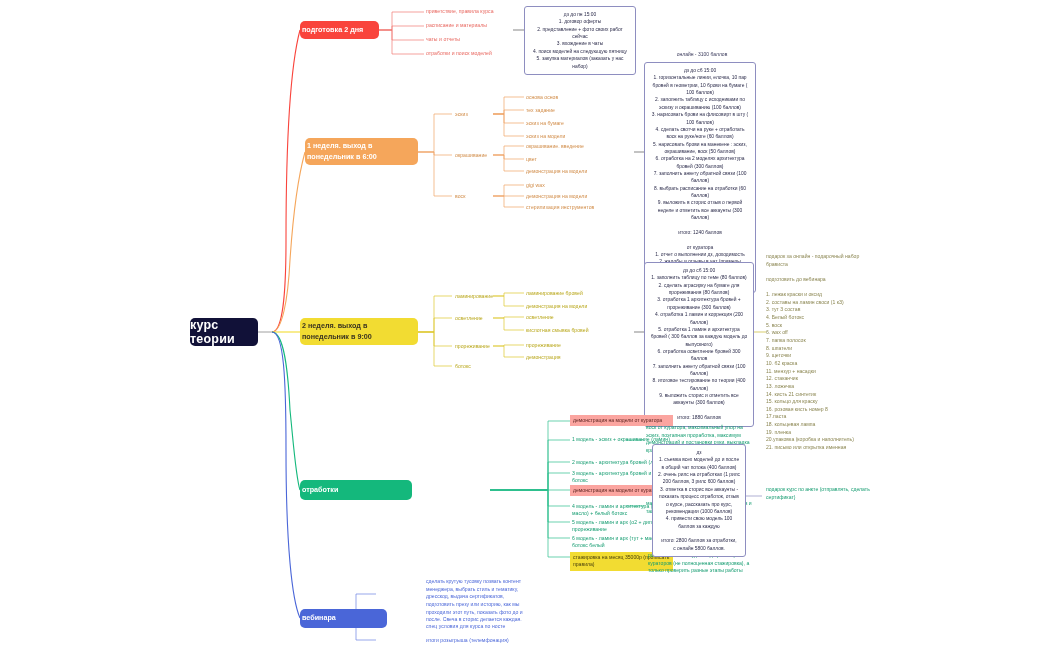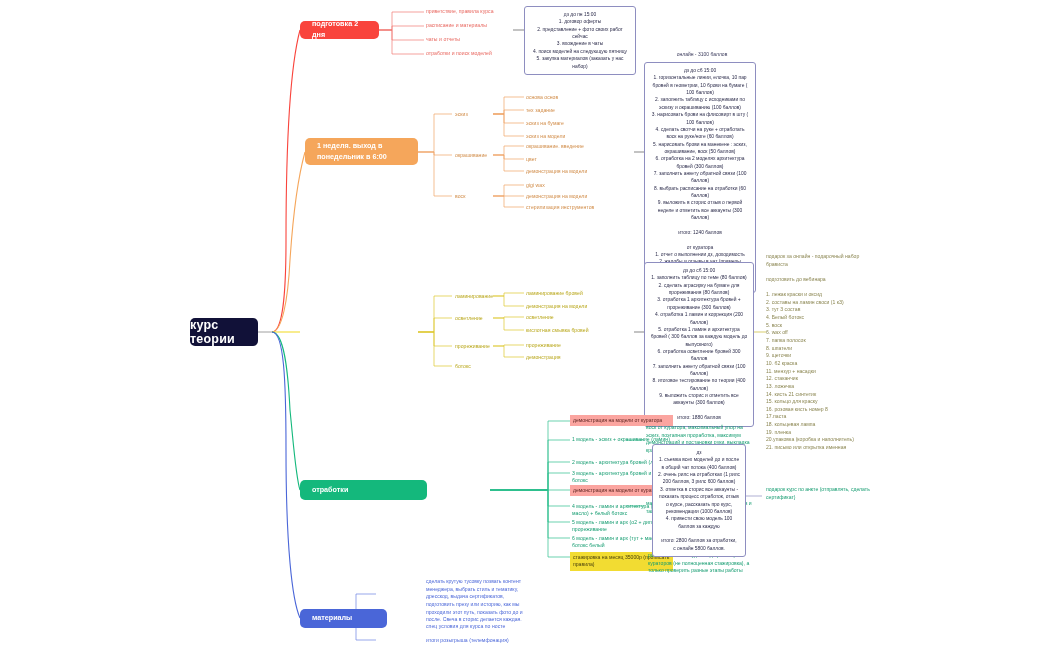--- a/index.html
+++ b/index.html
@@ -22,21 +22,21 @@
     font-size:12.5px;font-weight:bold;
     display:flex;align-items:center;justify-content:center;
     letter-spacing:.2px;
   }
 
   .branch{
     border-radius:5px;
     font-size:7.2px;font-weight:bold;
     color:#ffffff;
     display:flex;align-items:center;
-    padding:4px 12px;
+    padding:4px 2px;
     line-height:1.5;
   }
   .branch.b-prep{background:#f9443c;}
   .branch.b-w1{background:#f5a65b;}
   .branch.b-w2{background:#f2dc32;color:#3a3320;}
   .branch.b-work{background:#14b87c;}
   .branch.b-grad{background:#4a66d8;}
 
   
   .leaf{
@@ -226,20 +226,21 @@
 9. выложить в сторис отзыв о первой неделе и отметить все аккаунты (300 баллов)
 
 итого: 1240 баллов
 
 от куратора
 1. отчет о выполнении дз, доходимость
 2. жалобы и отзывы в чат (примеры отработок)
 3. чего не хватает в курсе
 4. настрой учеников по 10 баллов</div>
 
+  <div class="node branch b-w2" style="left:300px;top:318px;width:118px;height:27px;">2 неделя. выход в понедельник в 9:00</div>
 
   <div class="leaf c-w2" style="left:455px;top:293px;width:60px;">ламинирование</div>
   <div class="leaf c-w2" style="left:455px;top:315px;width:60px;">осветление</div>
   <div class="leaf c-w2" style="left:455px;top:343px;width:60px;">прореживание</div>
   <div class="leaf c-w2" style="left:455px;top:363px;width:60px;">ботокс</div>
 
   <div class="leaf c-w2" style="left:526px;top:290px;width:98px;">ламинирование бровей</div>
   <div class="leaf c-w2" style="left:526px;top:303px;width:98px;">демонстрация на модели</div>
   <div class="leaf c-w2" style="left:526px;top:314px;width:98px;">осветление</div>
   <div class="leaf c-w2" style="left:526px;top:327px;width:98px;">кислотная смывка бровей</div>
@@ -278,21 +279,21 @@
 13. ложечка
 14. кисть 21 синтетик
 15. кольцо для краску
 16. розовая кисть номер 8
 17.паста
 18. кольцевая лампа
 19. пленка
 20.упаковка (коробка и наполнитель)
 21. письмо или открытка именная</div>
 
-  <div class="node branch b-work" style="left:300px;top:480px;width:127px;height:20px;">отработки</div>
+  <div class="node branch b-work" style="left:300px;top:480px;width:112px;height:20px;">отработки</div>
 
   <div class="chip pink" style="left:570px;top:415px;width:103px;">демонстрация на модели от куратора</div>
   <div class="leaf c-work" style="left:572px;top:436px;width:103px;">1 модель - эскиз + окрашивание (ламин)</div>
   <div class="leaf c-work" style="left:572px;top:459px;width:103px;">2 модель - архитектура бровей (ламин)</div>
   <div class="leaf c-work" style="left:572px;top:470px;width:103px;">3 модель - архитектура бровей и синий ботокс</div>
   <div class="chip pink" style="left:570px;top:485px;width:103px;">демонстрация на модели от куратора</div>
   <div class="leaf c-work" style="left:572px;top:503px;width:103px;">4 модель - ламин и архитектура (ламин + масло) + белый ботокс</div>
   <div class="leaf c-work" style="left:572px;top:519px;width:103px;">5 модель - ламин и арх (о2 + диполер) + прореживание</div>
   <div class="leaf c-work" style="left:572px;top:535px;width:103px;">6 модель - ламин и арх (тут + масло) + ботокс белый</div>
   <div class="chip yellow" style="left:570px;top:552px;width:103px;">стажировка на месяц 35000р (прописать правила)</div>
@@ -305,19 +306,19 @@
 1. съемка всех моделей до и после в общий чат потока (400 баллов)
 2. очень рилс на отработках (1 рилс 200 баллов, 3 рилс 600 баллов)
 3. отметка в сторис все аккаунты - показать процесс отработок, отзыв о курсе, рассказать про курс, рекомендации (1000 баллов)
 4. привести свою модель 100 баллов за каждую
 
 итого: 2800 баллов за отработки,
 с онлайн 5800 баллов.</div>
 
   <div class="note c-work" style="left:766px;top:486px;width:106px;">подарок курс по анкте (отправлять, сделать сертификат)</div>
 
-  <div class="node branch b-grad" style="left:300px;top:609px;width:87px;height:19px;">материалы</div>
+  <div class="node branch b-grad" style="left:300px;top:609px;width:87px;height:19px;">вебинара</div>
 
   <div class="note c-grad" style="left:426px;top:578px;width:98px;">сделать крутую тусовку позвать контент менеджера, выбрать стиль и тематику, дресскод, выдача сертификатов, подготовить презу или историю, как мы проходили этот путь, показать фото до и после. Свеча в сторис делается каждая.</div>
   <div class="leaf c-grad" style="left:426px;top:623px;width:110px;">спец условия для курса по носте</div>
   <div class="leaf c-grad" style="left:426px;top:637px;width:110px;">итоги розыгрыша (телемфонация)</div>
 
 </div>
 
 </body></html>

